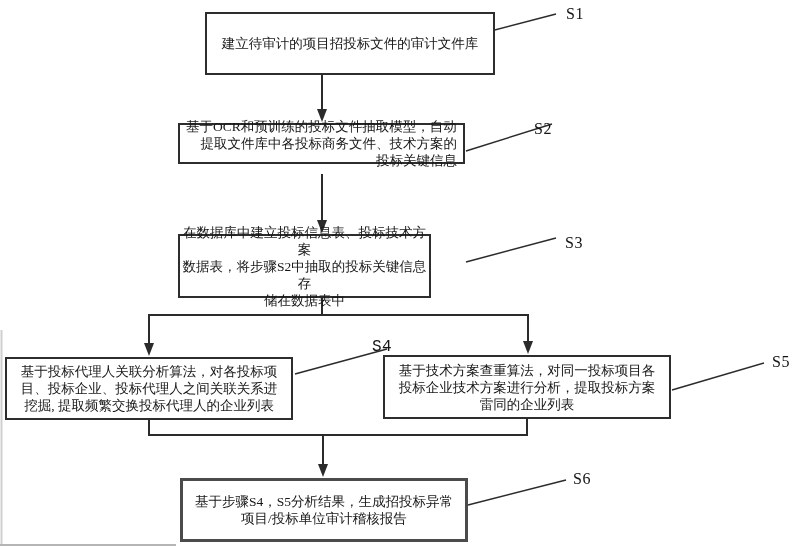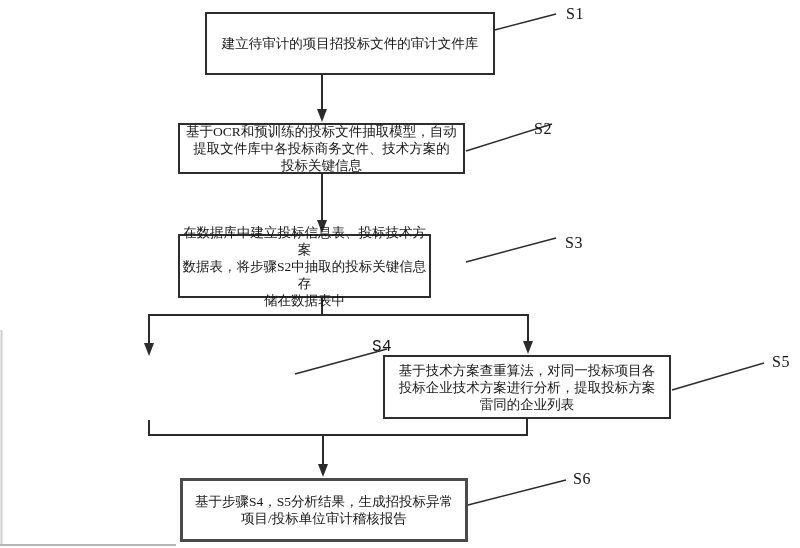--- a/index.html
+++ b/index.html
@@ -41,21 +41,21 @@
     border-width: 3px;
     border-color: #4b4b4b;
   }
   .step-label {
     position: absolute;
     font-size: 16px;
     color: #141414;
     letter-spacing: 0.5px;
   }
   #box1 { left: 177px; top: 12px;  width: 290px; height: 63px; margin-left: 28px; }
-  #box2 { left: 178px; top: 123px; width: 287px; height: 51px; }
+  #box2 { left: 178px; top: 123px; width: 287px; height: 41px; text-align: right; }
   #box3 { left: 178px; top: 234px; width: 253px; height: 64px; }
   #box4 { left: 5px;   top: 357px; width: 288px; height: 63px; }
   #box5 { left: 383px; top: 355px; width: 288px; height: 64px; }
   #box6 { left: 180px; top: 478px; width: 288px; height: 64px; }
   #label-s1 { left: 566px; top: 5px; }
   #label-s2 { left: 534px; top: 120px; }
   #label-s3 { left: 565px; top: 234px; text-align: center; }
   #label-s4 { left: 372px; top: 338px; font-family: Liberation Mono, monospace; }
   #label-s5 { left: 772px; top: 353px; }
   #label-s6 { left: 573px; top: 470px; }
@@ -107,20 +107,23 @@
     </g>
   </svg>
 
   <div class="node" id="box1">建立待审计的项目招投标文件的审计文件库</div>
   <div class="node" id="box2">基于OCR和预训练的投标文件抽取模型，自动
 提取文件库中各投标商务文件、技术方案的
 投标关键信息</div>
   <div class="node" id="box3">在数据库中建立投标信息表、投标技术方案
 数据表，将步骤S2中抽取的投标关键信息存
 储在数据表中</div>
+  <div class="node" id="box4">基于投标代理人关联分析算法，对各投标项
+目、投标企业、投标代理人之间关联关系进
+挖掘, 提取频繁交换投标代理人的企业列表</div>
   <div class="node" id="box5">基于技术方案查重算法，对同一投标项目各
 投标企业技术方案进行分析，提取投标方案
 雷同的企业列表</div>
   <div class="node thick" id="box6">基于步骤S4，S5分析结果，生成招投标异常
 项目/投标单位审计稽核报告</div>
 
   <div class="step-label" id="label-s1">S1</div>
   <div class="step-label" id="label-s2">S2</div>
   <div class="step-label" id="label-s3">S3</div>
   <div class="step-label" id="label-s4">S4</div>

